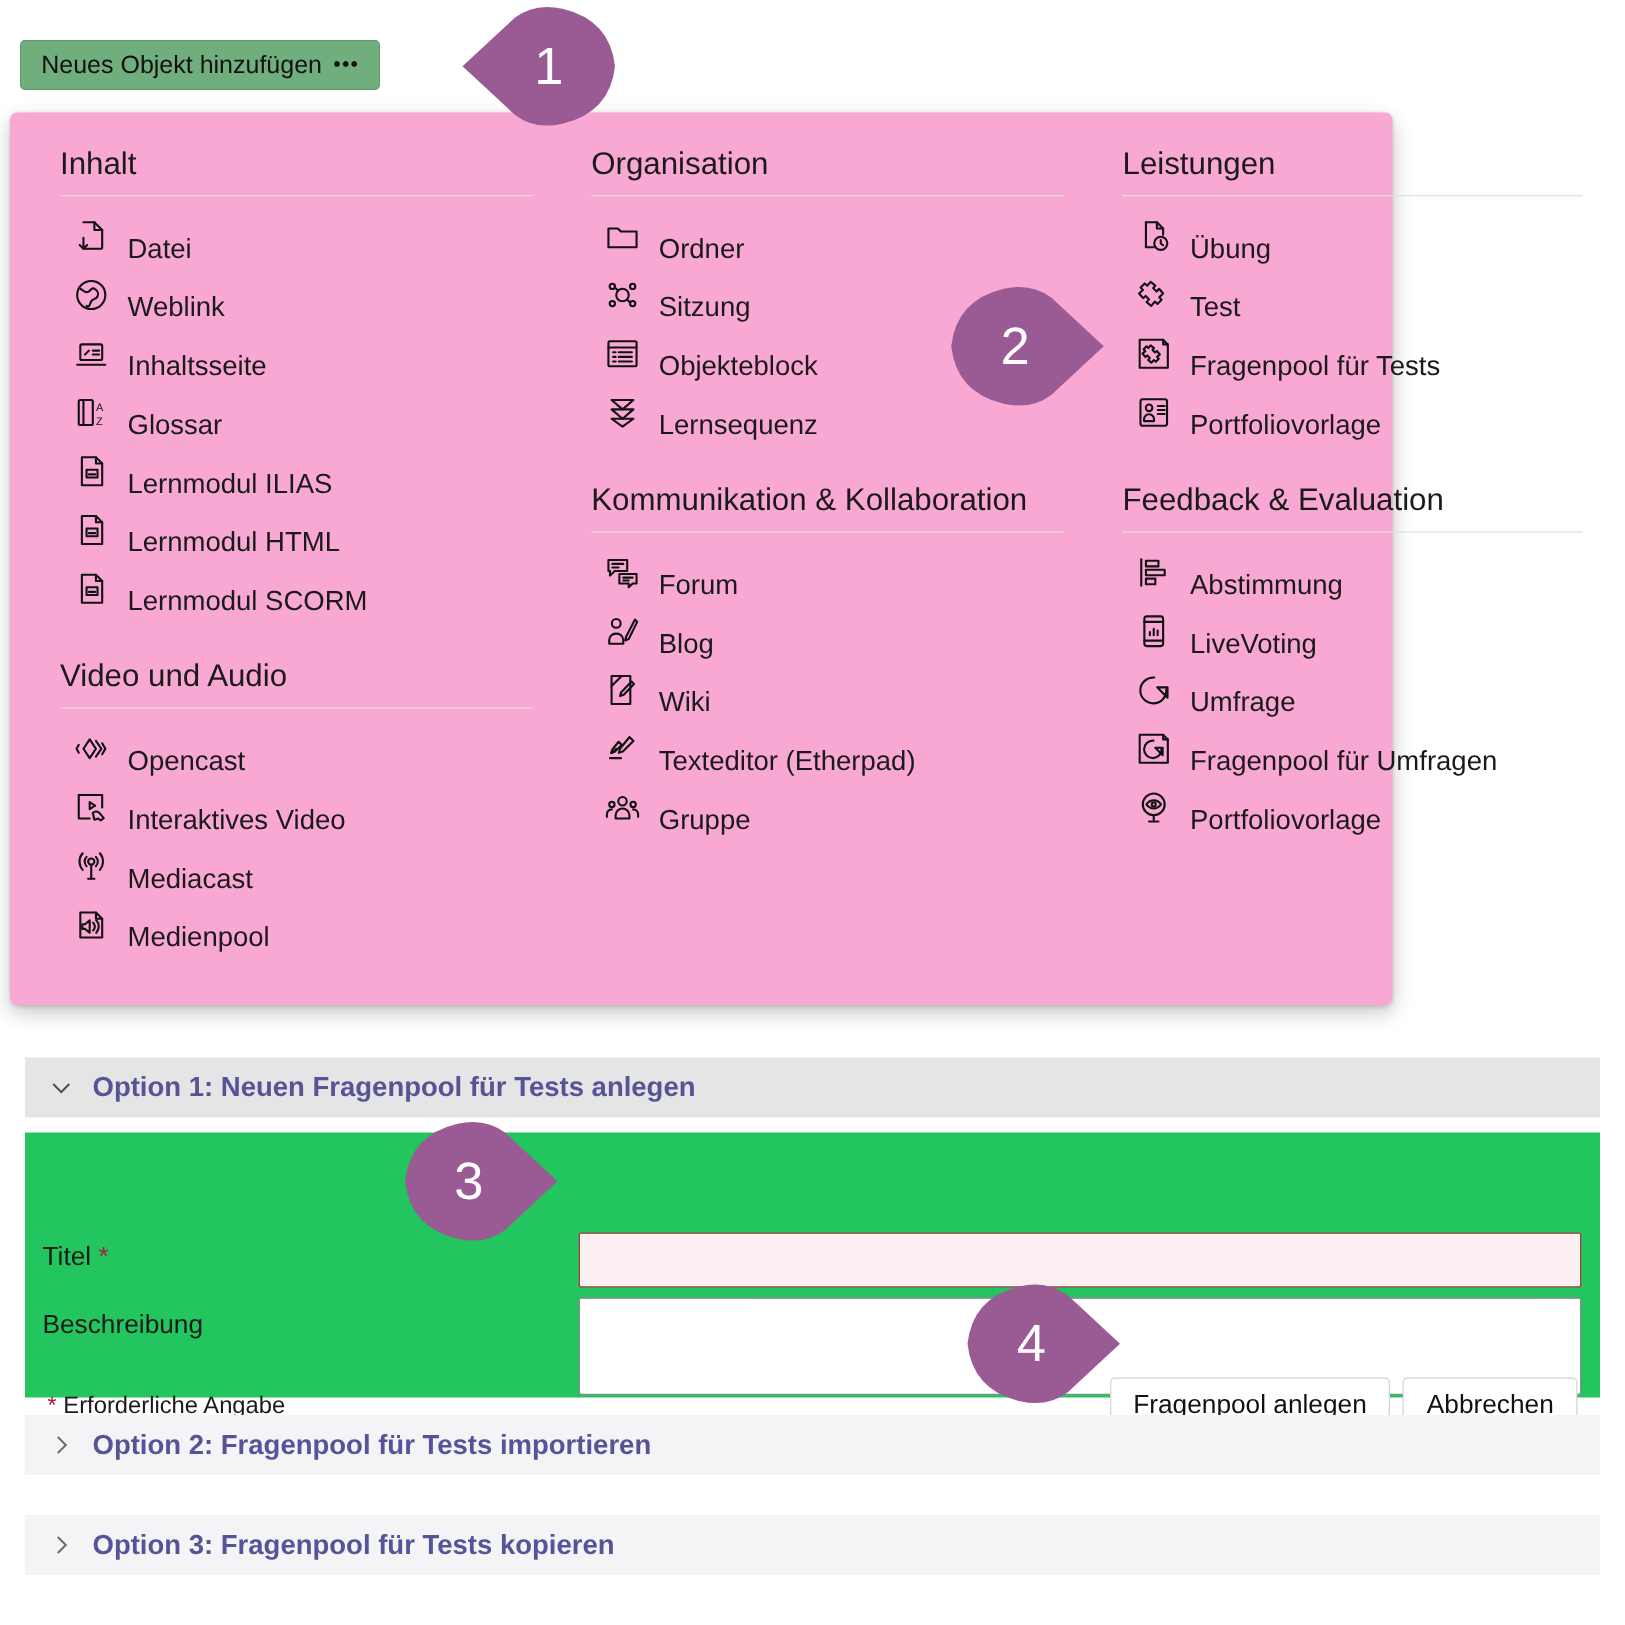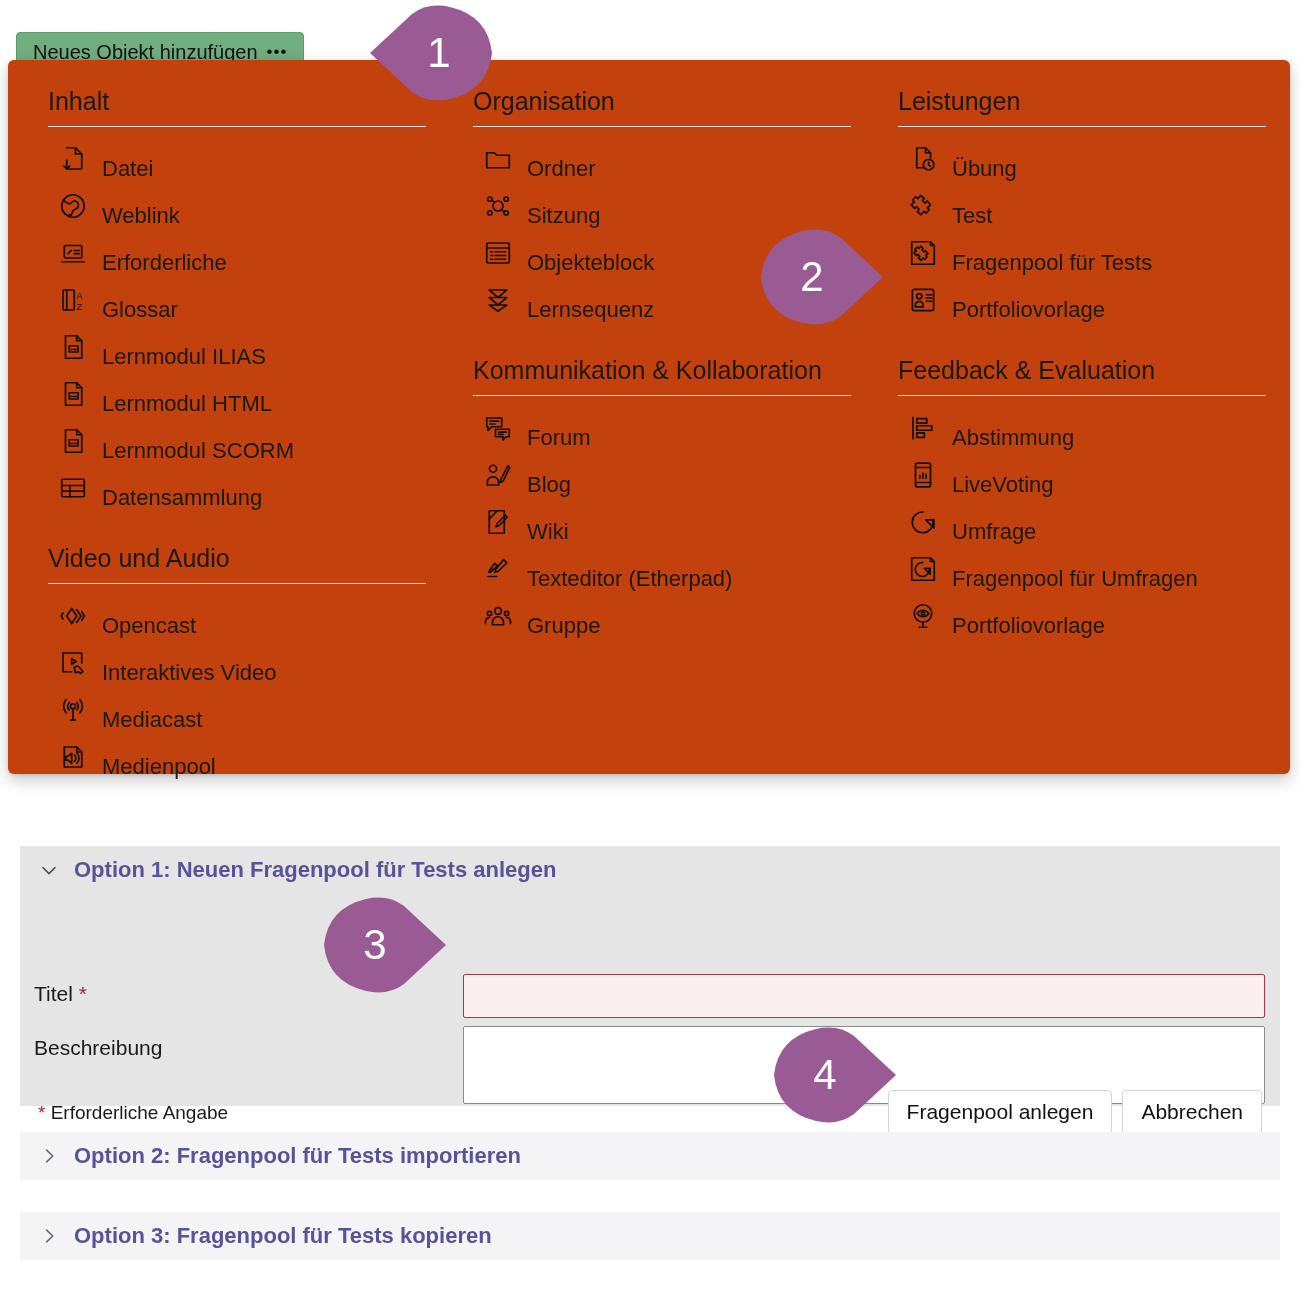--- a/index.html
+++ b/index.html
@@ -26,22 +26,22 @@
   .btn-keep {
     position: absolute; left: 392px; top: 33px;
     height: 38px; padding: 0 16px;
     background: #fff; border: 1px solid #d4d4d8; border-radius: 4px;
     display: flex; align-items: center;
     font-size: 20px; color: #111;
   }
 
   
   .panel {
-    position: absolute; left: 8px; top: 60px; width: 1282px; height: 714px;
-    background: #c2410c; border-radius: 6px;
+    position: absolute; left: 8px; top: 90px; width: 1106px; height: 714px;
+    background: #f9a8d4; border-radius: 6px;
     box-shadow: 0 6px 16px rgba(0,0,0,0.22), 0 1px 3px rgba(0,0,0,0.12);
   }
   .cols { position: absolute; inset: 0; padding: 26px 0 0 0; }
   .col { position: absolute; top: 26px; }
   .col-1 { left: 40px;  width: 378px; }
   .col-2 { left: 465px; width: 378px; }
   .col-3 { left: 890px; width: 368px; }
 
   .grp-title {
     font-size: 25px; font-weight: 400; color: #1a1a1a;
@@ -66,21 +66,21 @@
     display: flex; align-items: center; gap: 14px;
     height: 48px; padding-left: 18px;
     font-size: 22px; font-weight: bold; color: #575397;
   }
   .acc-head.open { background: #e5e5e5; }
   .acc-head.closed { background: #F4F3F6; }
   .chev { width: 22px; height: 22px; flex: 0 0 22px; }
   .chev svg { display:block; width: 22px; height: 22px; }
 
   .sec1 { top: 846px; }
-  .sec1-body { position: relative; height: 212px; background: #e5e5e5; }
+  .sec1-body { position: relative; height: 212px; background: #22c55e; margin-top: 12px; }
   .sec2 { top: 1132px; }
   .sec3 { top: 1212px; }
   .flabel { position: absolute; left: 14px; font-size: 21px; color: #1a1a1a; }
   .req { color: #A4243B; }
 
   .title-input {
     position: absolute; left: 443px; top: 80px; width: 802px; height: 44px;
     background: #FBEFF1; border: 1px solid #A33A45; border-radius: 2px;
     font-size: 20px; padding: 0 10px; font-family: "Liberation Sans", sans-serif;
   }
@@ -159,21 +159,21 @@
           </div>
           <div class="item">
             <span class="ico">
               <svg viewBox="0 0 24 24">
                 <rect stroke="#111" stroke-width="1.35" fill="none" stroke-linecap="round" stroke-linejoin="round" x="5" y="6" width="14" height="10" rx="1"></rect>
                 <path stroke="#111" stroke-width="1.35" fill="none" stroke-linecap="round" stroke-linejoin="round" d="M3 19h18"></path>
                 <path stroke="#111" stroke-width="1.35" fill="none" stroke-linecap="round" stroke-linejoin="round" d="M8 12.5 10.5 10"></path>
                 <path stroke="#111" stroke-width="1.35" fill="none" stroke-linecap="round" stroke-linejoin="round" d="M13 10h4M13 12.5h4"></path>
               </svg>
             </span>
-            <span class="lbl">Erforderliche</span>
+            <span class="lbl">Inhaltsseite</span>
           </div>
           <div class="item">
             <span class="ico">
               <svg viewBox="0 0 24 24">
                 <rect stroke="#111" stroke-width="1.35" fill="none" stroke-linecap="round" stroke-linejoin="round" x="4" y="4" width="9" height="16" rx="1"></rect>
                 <path stroke="#111" stroke-width="1.35" fill="none" stroke-linecap="round" stroke-linejoin="round" d="M7 4v16"></path>
                 <text x="15" y="11" font-size="7" fill="#111" font-family="sans-serif">A</text>
                 <text x="15" y="20" font-size="7" fill="#111" font-family="sans-serif">Z</text>
               </svg>
             </span>
@@ -204,29 +204,20 @@
           <div class="item">
             <span class="ico">
               <svg viewBox="0 0 24 24">
                 <path stroke="#111" stroke-width="1.35" fill="none" stroke-linecap="round" stroke-linejoin="round" d="M6 3h9l4 4v14H6z"></path>
                 <path stroke="#111" stroke-width="1.35" fill="none" stroke-linecap="round" stroke-linejoin="round" d="M15 3v4h4"></path>
                 <rect stroke="#111" stroke-width="1.35" fill="none" stroke-linecap="round" stroke-linejoin="round" x="9" y="11" width="7" height="5"></rect>
                 <path stroke="#111" stroke-width="1.35" fill="none" stroke-linecap="round" stroke-linejoin="round" d="M10.5 14h4"></path>
               </svg>
             </span>
             <span class="lbl">Lernmodul SCORM</span>
-          </div>
-          <div class="item">
-            <span class="ico">
-              <svg viewBox="0 0 24 24">
-                <rect stroke="#111" stroke-width="1.35" fill="none" stroke-linecap="round" stroke-linejoin="round" x="3" y="5" width="18" height="14" rx="1"></rect>
-                <path stroke="#111" stroke-width="1.35" fill="none" stroke-linecap="round" stroke-linejoin="round" d="M3 10h18M3 14.5h18M9.5 10v9"></path>
-              </svg>
-            </span>
-            <span class="lbl">Datensammlung</span>
           </div>
           <div class="grp-title second">Video und Audio</div>
           <div class="item">
             <span class="ico">
               <svg viewBox="0 0 24 24">
                 <path stroke="#111" stroke-width="1.35" fill="none" stroke-linecap="round" stroke-linejoin="round" d="M7 12 11 6l4 6-4 6z"></path>
                 <path stroke="#111" stroke-width="1.35" fill="none" stroke-linecap="round" stroke-linejoin="round" d="M15 7l3.5 5L15 17"></path>
                 <path stroke="#111" stroke-width="1.35" fill="none" stroke-linecap="round" stroke-linejoin="round" d="M19 8.5 21 12l-2 3.5"></path>
                 <path stroke="#111" stroke-width="1.35" fill="none" stroke-linecap="round" stroke-linejoin="round" d="M4 9.5 2.6 12 4 14.5"></path>
               </svg>

